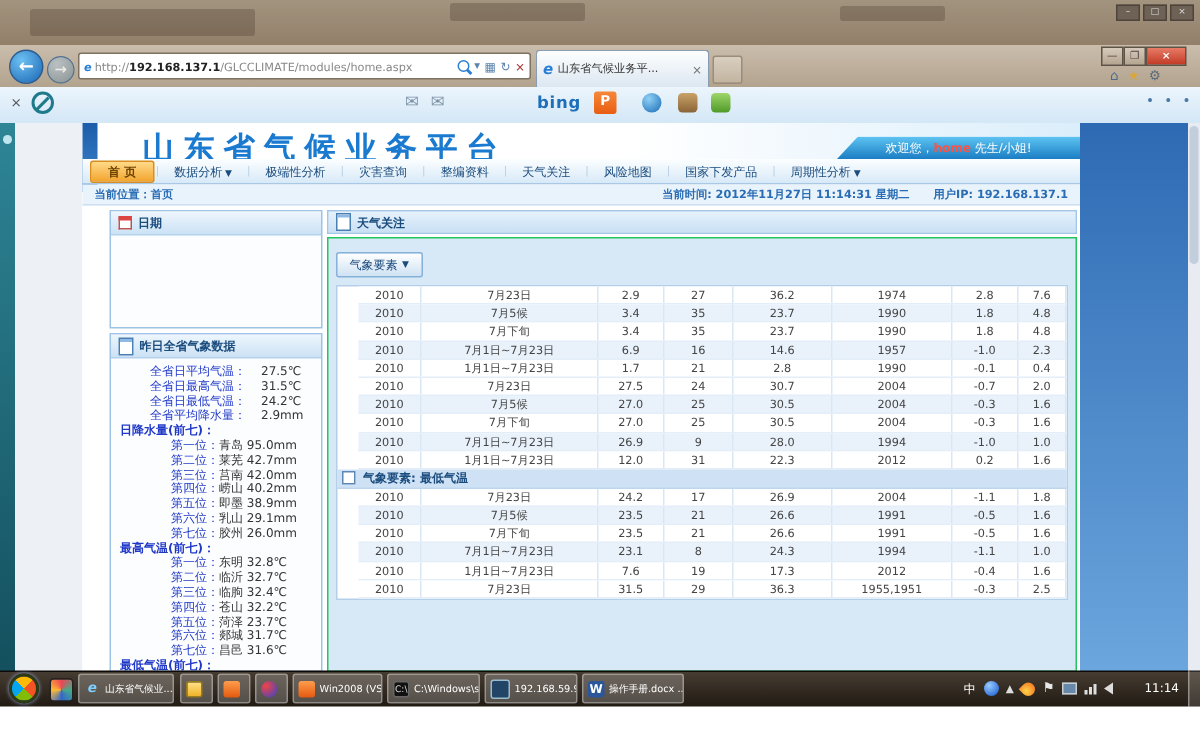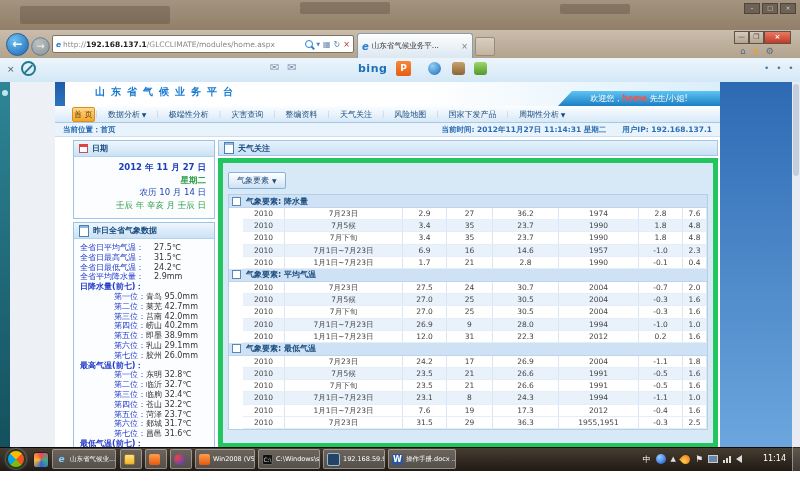--- a/index.html
+++ b/index.html
@@ -52,60 +52,60 @@
   .side-teal{left:0;top:82px;width:10px;height:366px;background:linear-gradient(180deg,#2e8596,#14505e);}
   .side-teal .knob{position:absolute;left:2px;top:8px;width:6px;height:6px;border-radius:50%;background:#bfe6ee;}
   .left-margin{left:10px;top:82px;width:45px;height:366px;background:#edf1f5;}
   .page-bg{left:55px;top:82px;width:665px;height:366px;background:#fff;}
   .right-blue{left:720px;top:82px;width:72px;height:366px;background:linear-gradient(180deg,#2d6ab3,#6ca6de);}
   .scrollbar{left:792px;top:82px;width:8px;height:366px;background:#e8ecf2;}
   .scroll-thumb{left:793px;top:84px;width:6px;height:92px;background:#c3cedd;border-radius:3px;}
 
   .hdr-strip{left:55px;top:82px;width:665px;height:24px;background:linear-gradient(90deg,#ffffff 55%,#dbeefb);}
   .hdr-blue-edge{left:55px;top:82px;width:10px;height:46px;background:linear-gradient(180deg,#1c5ca9,#3f87cf);}
-  .site-title{left:95px;top:85px;font-size:10px;font-weight:bold;color:#1a7ad0;letter-spacing:6px;}
+  .site-title{left:95px;top:85px;font-size:21px;font-weight:bold;color:#1a7ad0;letter-spacing:6px;}
   .welcome{left:558px;top:91px;width:162px;height:15px;background:linear-gradient(180deg,#5ec4f2,#1b7ec4);
     clip-path:polygon(14px 0,100% 0,100% 100%,0 100%);color:#fff;font-size:8px;line-height:15px;text-align:center;}
   .welcome .u{color:#ff5040;font-weight:bold;}
 
   .nav-bar{left:55px;top:106px;width:665px;height:17px;background:linear-gradient(180deg,#fcfeff,#d7e9f8);
     border-bottom:1px solid #aac8e4;display:flex;align-items:center;padding-left:5px;box-sizing:border-box;}
   .nav-item{font-size:8px;color:#1b4c7e;padding:2px 9px;white-space:nowrap;}
   .nav-item.active{background:linear-gradient(180deg,#ffd988,#f2a52e);border:1px solid #d98f1f;border-radius:2px;
-    color:#6e4300;font-weight:normal;padding:1px 1px;margin-left:12px;}
+    color:#6e4300;font-weight:bold;padding:1px 11px;}
   .nav-sep{color:#b9cfe2;font-size:7px;margin:0 1px;}
   .nav-arrow{font-size:6px;color:#1b4c7e;}
 
   .crumb-bar{left:55px;top:123px;width:665px;height:14px;background:#e9f3fb;border-bottom:1px solid #cddff0;
     display:flex;align-items:center;font-size:7.5px;color:#2a6db5;padding:0 8px;box-sizing:border-box;font-weight:bold;}
   .crumb-right{margin-left:auto;display:flex;gap:16px;}
 
   
   .panel{border:1px solid #9fc3e6;background:#fbfdff;box-sizing:border-box;}
   .panel-hdr{height:15px;background:linear-gradient(180deg,#eef6fd,#cbe2f5);border-bottom:1px solid #b5d2ec;
     display:flex;align-items:center;gap:4px;padding:0 5px;font-size:8px;font-weight:bold;color:#1b4c7e;}
   .ico-cal{width:9px;height:9px;background:#fff;border:1px solid #b55;border-top:3px solid #d44;box-sizing:border-box;}
   .ico-doc{width:8px;height:10px;background:#fff;border:1px solid #4a7fb5;box-shadow:inset 0 2px 0 #8db9e2;}
   .cal-body{padding:4px 8px;text-align:right;font-size:8.5px;line-height:12.5px;}
   .cal-l1{color:#1b3fb8;font-weight:bold;}
   .cal-l2{color:#2f9e46;font-weight:bold;}
   .cal-l3{color:#1b3fb8;}
   .cal-l4{color:#2f9e46;}
   .wx-body{padding:4px 6px;font-size:8px;line-height:9.8px;color:#333;}
   .wx-line{display:flex;white-space:nowrap;}
-  .wx-label{color:#2038c8;min-width:74px;}
+  .wx-label{color:#2038c8;min-width:74px;margin-left:20px;}
   .wx-group-title{color:#2038c8;font-weight:bold;}
   .wx-rank{display:flex;white-space:nowrap;padding-left:34px;}
   .wx-rank .r{color:#2038c8;}
 
   
   .main-hdr{left:218px;top:140px;width:500px;height:16px;background:linear-gradient(180deg,#e6f2fc,#c9e0f4);
     border:1px solid #a3c6e8;box-sizing:border-box;display:flex;align-items:center;gap:4px;padding:0 5px;
     font-size:8px;font-weight:bold;color:#1b4c7e;}
-  .main-box{left:218px;top:158px;width:500px;height:290px;background:#d7e8f7;border:5px solid #22c55e;
+  .main-box{left:218px;top:158px;width:500px;height:290px;background:#d7e8f7;border:1px solid #22c55e;
     box-sizing:border-box;overflow:hidden;padding:5px;}
   .filter-btn{display:inline-flex;align-items:center;gap:3px;font-size:8px;color:#1b4c7e;
     background:linear-gradient(180deg,#ffffff,#cfe2f3);border:1px solid #86b1d8;border-radius:2px;padding:2px 8px;}
   .filter-btn .fa{font-size:6px;}
   .dtable{margin-top:5px;background:#fff;border:1px solid #b3cfe9;}
   .t-hdr{display:grid;grid-template-columns:56px 118px 44px 46px 66px 80px 44px 1fr;height:14px;
     background:linear-gradient(180deg,#ddecf9,#b7d3ef);}
   .t-hc{font-size:8px;font-weight:bold;color:#1b4c7e;text-align:center;line-height:14px;
     border-right:1px solid #9fc2e4;overflow:hidden;}
   .t-group{height:12px;background:#cfe2f5;display:flex;align-items:center;border-bottom:1px solid #bdd6ee;}
@@ -261,26 +261,20 @@
       <span>当前时间: 2012年11月27日 11:14:31 星期二</span>
       <span>用户IP: 192.168.137.1</span>
     </span>
   </div>
 
   <div class="abs panel" style="left:73px;top:140px;width:142px;height:79px;">
     <div class="panel-hdr">
       <span class="ico-cal"></span>
       <span>日期</span>
     </div>
-    <div class="cal-body">
-      <div class="cal-l1">2012 年 11 月 27 日</div>
-      <div class="cal-l2">星期二</div>
-      <div class="cal-l3">农历 10 月 14 日</div>
-      <div class="cal-l4">壬辰 年 辛亥 月 壬辰 日</div>
-    </div>
   </div>
 
   <div class="abs panel" style="left:73px;top:222px;width:142px;height:226px;overflow:hidden;">
     <div class="panel-hdr">
       <span class="ico-doc"></span>
       <span>昨日全省气象数据</span>
     </div>
     <div class="wx-body" id="wx-body">
         <div class="wx-line">
           <div class="wx-label">全省日平均气温：</div>
@@ -363,24 +357,20 @@
   <div class="abs main-hdr">
     <span class="ico-doc"></span>
     <span>天气关注</span>
   </div>
   <div class="abs main-box">
     <div class="filter-btn">
       <span>气象要素</span>
       <span class="fa">▼</span>
     </div>
     <div class="dtable" id="dtable">
-        <div class="t-group">
-          <div class="cbx"></div>
-          <div class="t-gt">气象要素: 降水量</div>
-        </div>
         <div class="t-row">
           <div class="t-c">2010</div>
           <div class="t-c">7月23日</div>
           <div class="t-c">2.9</div>
           <div class="t-c">27</div>
           <div class="t-c">36.2</div>
           <div class="t-c">1974</div>
           <div class="t-c">2.8</div>
           <div class="t-c">7.6</div>
         </div>
@@ -416,24 +406,20 @@
         </div>
         <div class="t-row">
           <div class="t-c">2010</div>
           <div class="t-c">1月1日~7月23日</div>
           <div class="t-c">1.7</div>
           <div class="t-c">21</div>
           <div class="t-c">2.8</div>
           <div class="t-c">1990</div>
           <div class="t-c">-0.1</div>
           <div class="t-c">0.4</div>
-        </div>
-        <div class="t-group">
-          <div class="cbx"></div>
-          <div class="t-gt">气象要素: 平均气温</div>
         </div>
         <div class="t-row">
           <div class="t-c">2010</div>
           <div class="t-c">7月23日</div>
           <div class="t-c">27.5</div>
           <div class="t-c">24</div>
           <div class="t-c">30.7</div>
           <div class="t-c">2004</div>
           <div class="t-c">-0.7</div>
           <div class="t-c">2.0</div>

